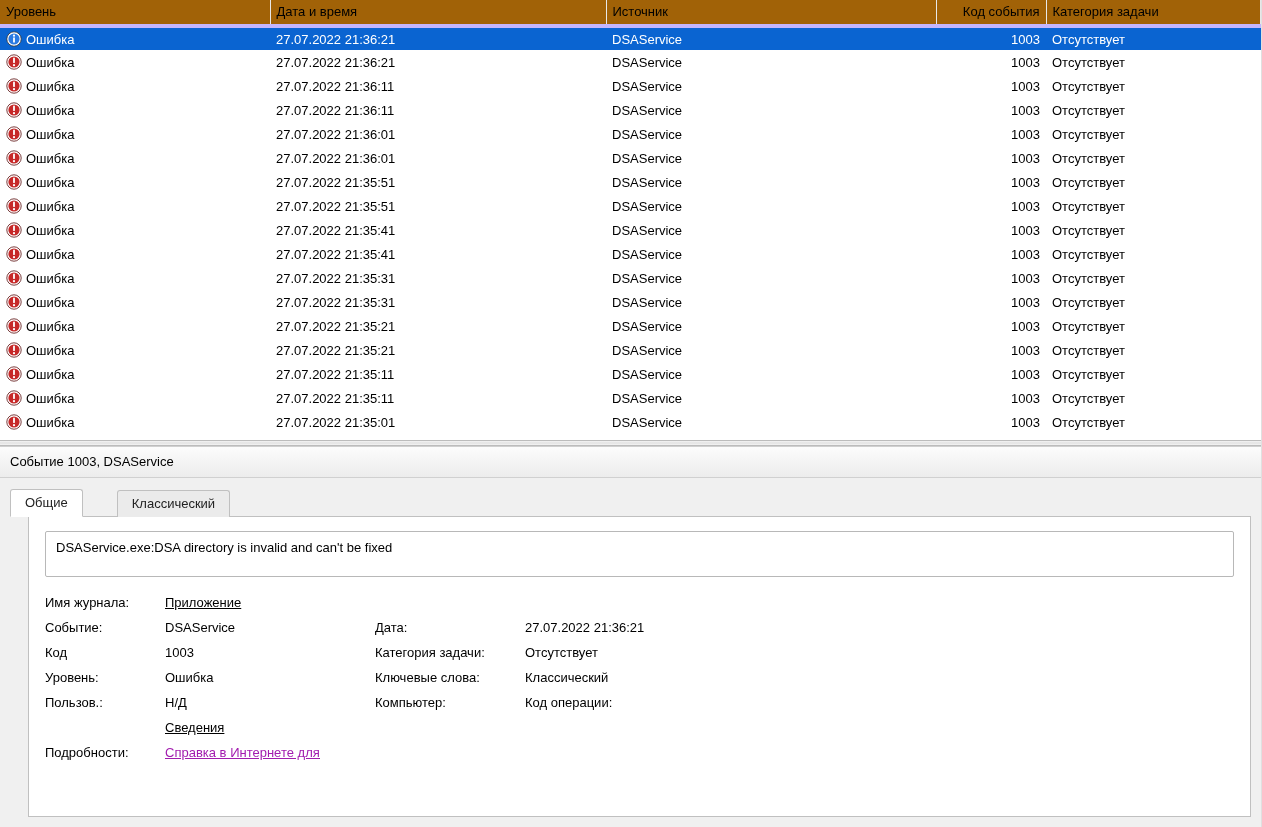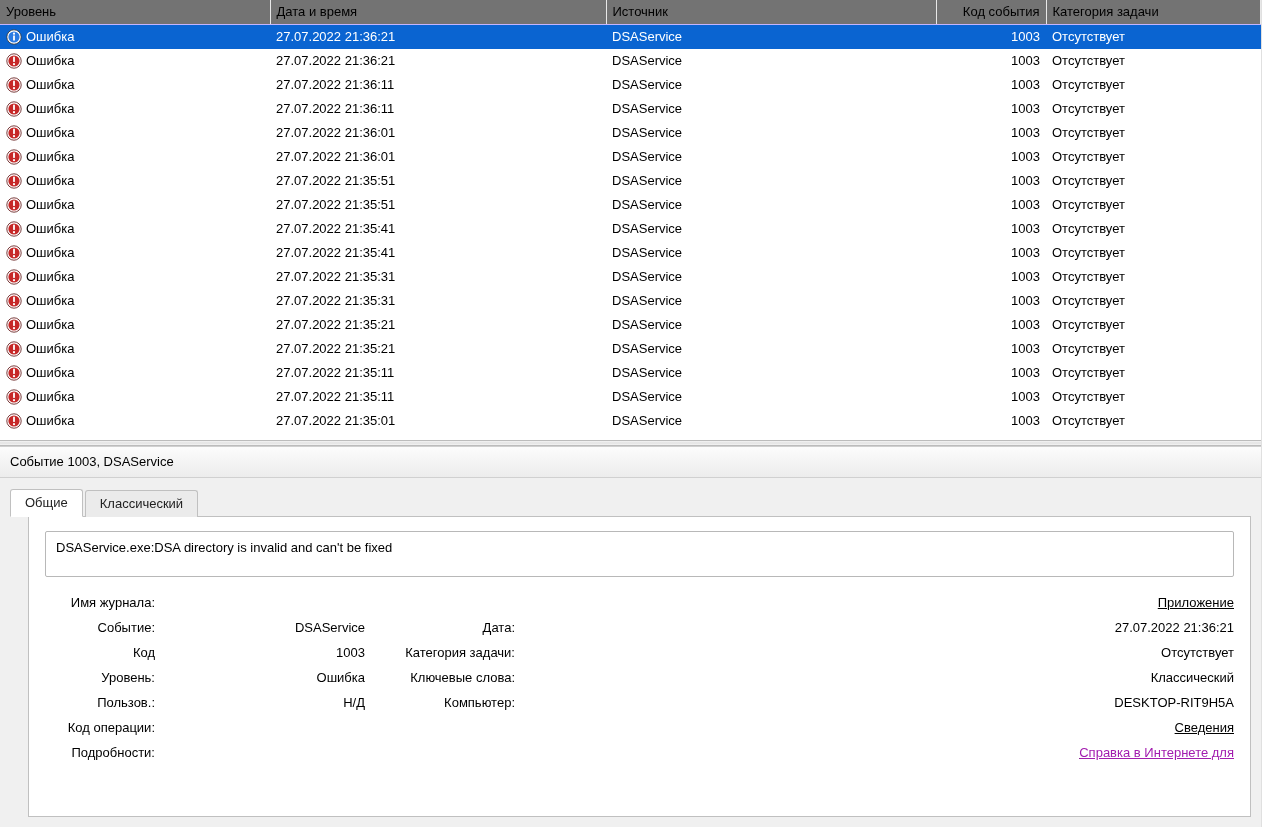--- a/index.html
+++ b/index.html
@@ -26,22 +26,22 @@
   }
   table.events {
     width: 100%;
     border-collapse: collapse;
     table-layout: fixed;
   }
   table.events thead th {
     text-align: left;
     font-weight: 400;
     padding: 4px 6px 5px 6px;
-    background: #737373;
-    border-bottom: 1px solid #c4b5fd;
+    background: #a16207;
+    border-bottom: 4px solid #c4b5fd;
     border-right: 1px solid #e8e8e8;
     white-space: nowrap;
     overflow: hidden;
   }
   table.events thead th.num { text-align: right; }
   table.events tbody td {
     padding: 3px 6px;
     white-space: nowrap;
     overflow: hidden;
     text-overflow: clip;
@@ -79,20 +79,21 @@
   .details-title {
     padding: 7px 10px 8px 10px;
     background: linear-gradient(#fcfcfc,#ececec);
     border-bottom: 1px solid #d0d0d0;
   }
   .tabstrip {
     display: flex;
     align-items: flex-end;
     padding: 10px 10px 0 10px;
     background: #f0f0f0;
+    gap: 32px;
   }
   .tab {
     padding: 5px 14px 6px 14px;
     margin-right: 2px;
     border: 1px solid #c0c0c0;
     border-bottom: none;
     border-top-left-radius: 3px;
     border-top-right-radius: 3px;
     background: #ebebeb;
     color: #222;
@@ -120,21 +121,20 @@
     min-height: 46px;
     background: #fff;
     margin-bottom: 18px;
   }
   .propgrid {
     display: grid;
     grid-template-columns: 110px 200px 140px auto;
     row-gap: 10px;
     column-gap: 10px;
     align-items: center;
-    text-align: right;
   }
   .propgrid .lbl { color: #000; }
   .propgrid .val { color: #000; }
   .propgrid .span4 { grid-column: 2 / span 3; text-decoration: underline; }
   a.help { color: #a21caf; text-decoration: underline; }
 </style>
 </head>
 <body>
 
 <div class="viewport">
@@ -513,21 +513,20 @@
         <div class="val">Отсутствует</div>
 
         <div class="lbl">Уровень:</div>
         <div class="val">Ошибка</div>
         <div class="lbl">Ключевые слова:</div>
         <div class="val">Классический</div>
 
         <div class="lbl">Пользов.:</div>
         <div class="val">Н/Д</div>
         <div class="lbl">Компьютер:</div>
-        <div class="val">DESKTOP-RIT9H5A</div>
 
         <div class="lbl">Код операции:</div>
         <div class="val span4">Сведения</div>
 
         <div class="lbl">Подробности:</div>
         <div class="val span4">
           <a class="help" href="#">Справка в Интернете для </a>
         </div>
       </div>
     </div>

